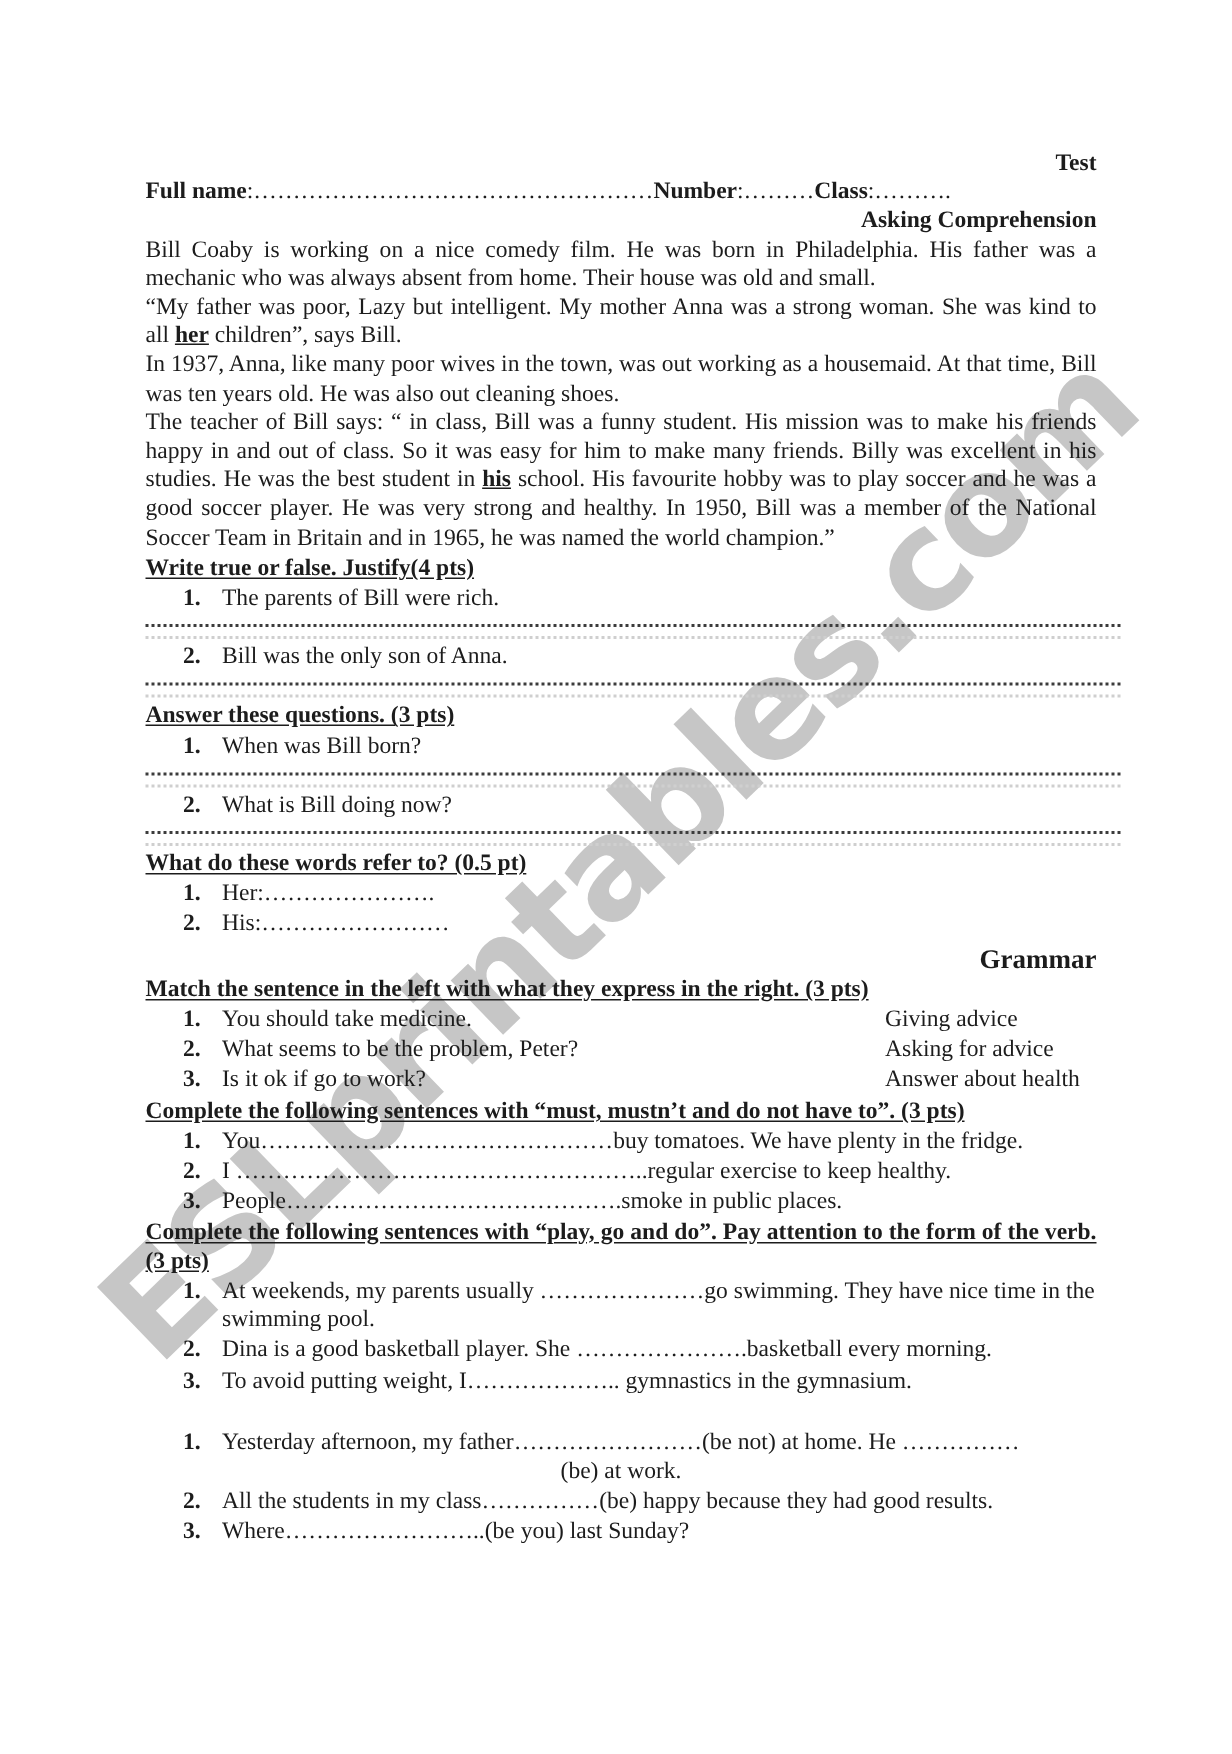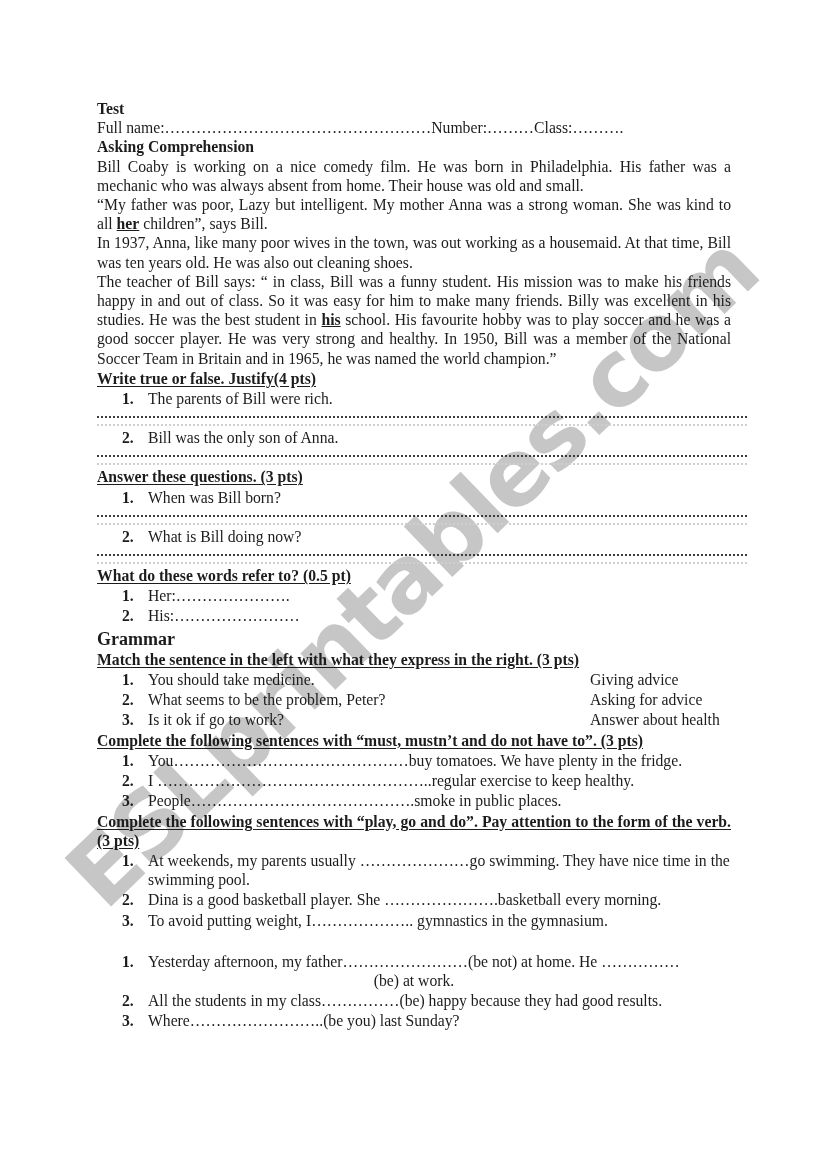--- a/index.html
+++ b/index.html
@@ -22,24 +22,24 @@
     color:rgba(128,128,128,0.45);
     white-space:nowrap;
     z-index:1;
     user-select:none;
   }
   .content {
     position:absolute; left:97px; top:99px; width:634px;
     z-index:2;
     font-size:15.7px; line-height:19.2px;
   }
-  .h-center { text-align:left; font-weight:bold; }
+  .h-center { text-align:right; font-weight:bold; }
   .h-grammar { font-size:18px; margin-top:4px; }
   .namerow { white-space:nowrap; overflow:hidden; }
-  .blabel { font-weight:normal; }
+  .blabel { font-weight:bold; }
   .just { text-align:justify; }
   .bu { font-weight:bold; text-decoration:underline; }
   .sec-heading {
     font-weight:bold;
     text-decoration:underline;
     text-underline-offset:2px;
     text-align:justify;
     margin-top:1px;
   }
   .li { display:flex; padding-left:25px; margin-top:1px; position:relative; }

